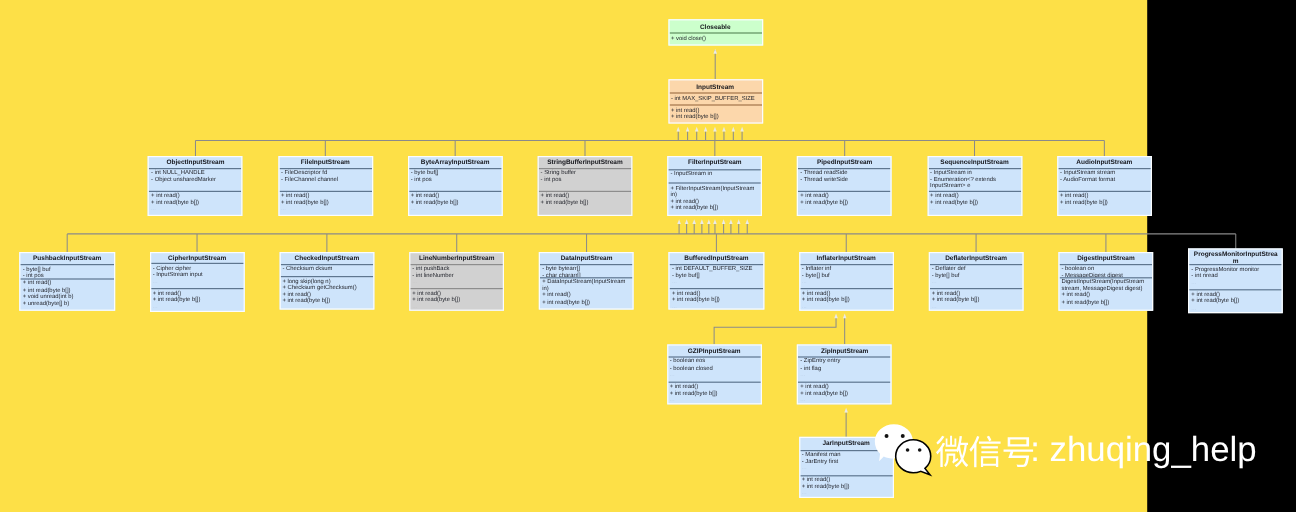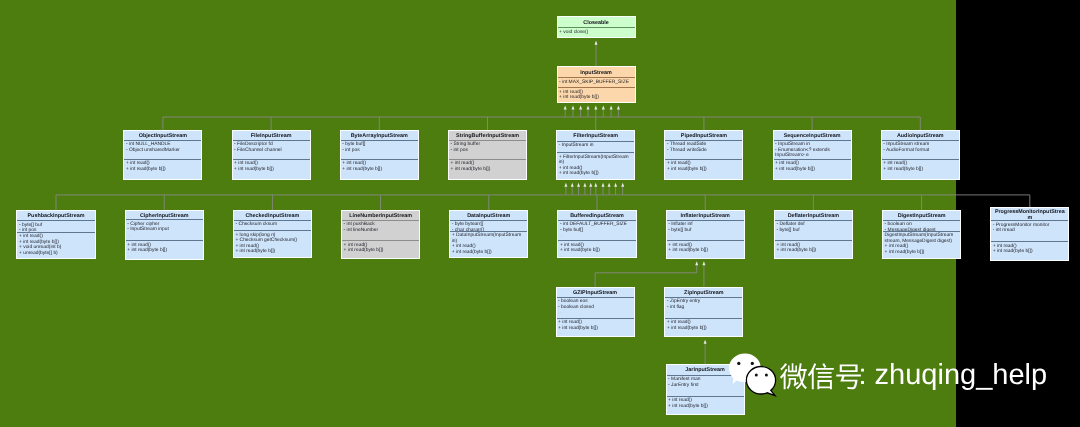--- a/index.html
+++ b/index.html
@@ -1,18 +1,18 @@
 <!DOCTYPE html>
 <html><head>
 <meta charset="utf-8">
 <style>
 html,body{margin:0;padding:0;background:#000;}
 body{width:1080px;height:427px;overflow:hidden;font-family:"Liberation Sans",sans-serif;
   -webkit-font-smoothing:antialiased;text-rendering:geometricPrecision;}
-#stage{position:relative;width:956px;height:427px;background:#4d7c0f;}
+#stage{position:relative;width:956px;height:427px;background:#fde047;}
 svg.lay{position:absolute;left:0;top:0;width:1080px;height:427px;overflow:visible;}
 .uml{position:absolute;box-sizing:border-box;border:0.9px solid #fbfdff;background:#cee4fb;
   overflow:hidden;display:flex;flex-direction:column;}
 .ttl{font-weight:bold;text-align:center;color:#15161c;font-size:5.4px;line-height:6.2px;overflow-wrap:anywhere;word-break:break-word;
   display:flex;align-items:center;justify-content:center;padding:1.1px 3.6px 0 3.6px;box-sizing:border-box;flex:none;}
 .sec{border-top:0.6px solid #5e768f;padding:1.5px 1.6px 0 1.6px;box-sizing:border-box;overflow:hidden;}
 .sec.a{flex:none;}
 .sec.o{flex:1 1 auto;}
 .ln{font-size:4.9px;line-height:5.5px;color:#21232b;overflow-wrap:anywhere;}
 .ell{color:#b9cde4;}

